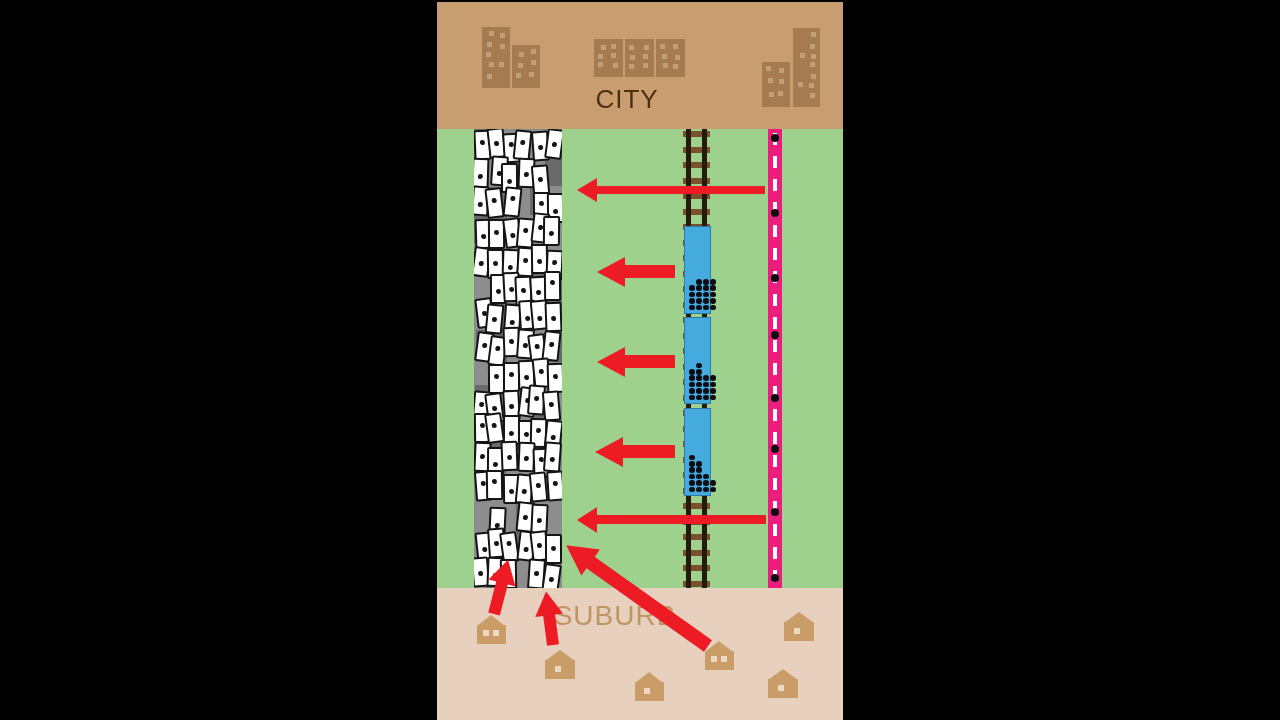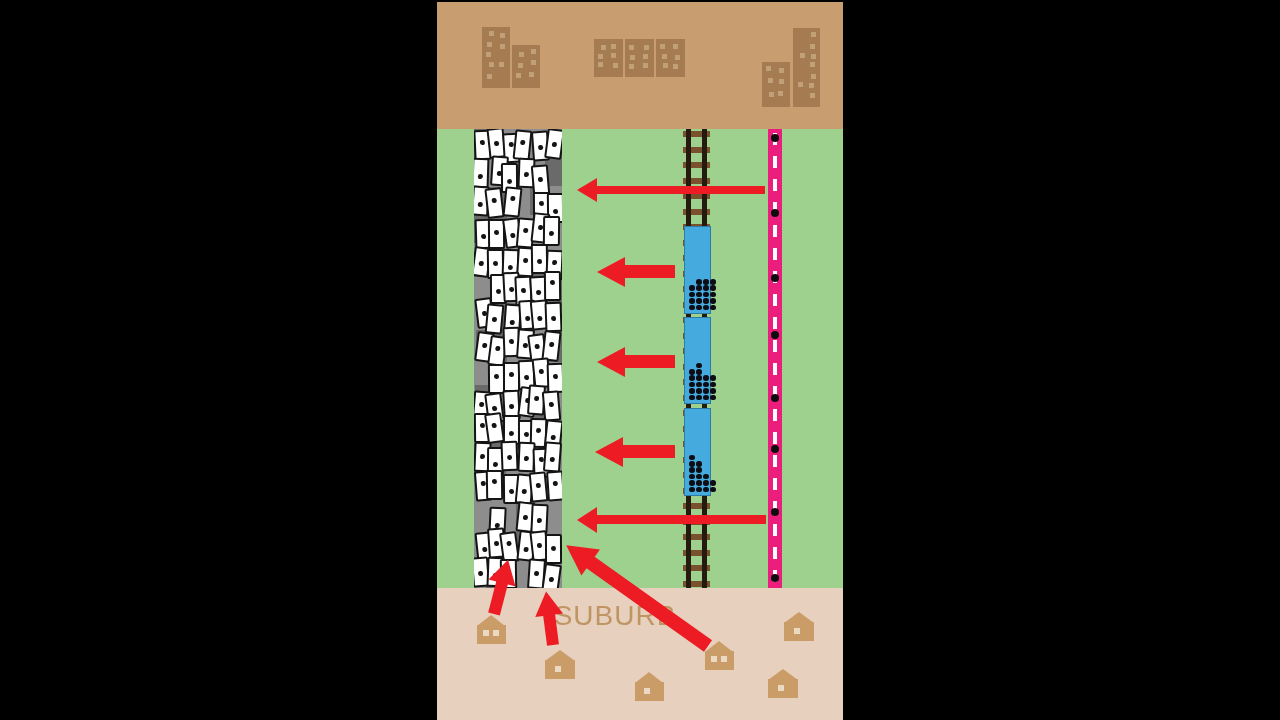--- a/index.html
+++ b/index.html
@@ -508,20 +508,21 @@
           <div style="position: absolute; left: 0px; top: 0px; width: 0px; height: 0px; border-left: 15px solid transparent; border-right: 15px solid transparent; border-bottom: 11px solid rgb(202, 157, 104);"></div>
           <div style="position: absolute; left: 0px; top: 10px; width: 30px; height: 19px; background: rgb(202, 157, 104);"></div>
           <div style="position: absolute; left: 9.6px; top: 16px; width: 6px; height: 6px; background: rgb(236, 217, 196);"></div>
         </div>
         <div style="position: absolute; left: 331px; top: 669px; width: 30px; height: 30px;">
           <div style="position: absolute; left: 0px; top: 0px; width: 0px; height: 0px; border-left: 15px solid transparent; border-right: 15px solid transparent; border-bottom: 11px solid rgb(202, 157, 104);"></div>
           <div style="position: absolute; left: 0px; top: 10px; width: 30px; height: 19px; background: rgb(202, 157, 104);"></div>
           <div style="position: absolute; left: 9.6px; top: 16px; width: 6px; height: 6px; background: rgb(236, 217, 196);"></div>
         </div>
       </div>
+    <div id="city-label" class="label" style="left: 90px; top: 86px; width: 200px; font-size: 26px; color: rgb(79, 46, 16);">CITY</div>
     <div id="suburb-label" class="label" style="left: 68px; top: 602px; width: 220px; font-size: 28px; color: rgb(191, 149, 99);">SUBURB</div>
     <div id="arrows" class="abs" style="left: 0px; top: 0px; width: 100%; height: 100%;">
         <div style="position: absolute; left: 328px; top: 178px; width: 188px; height: 24px; transform-origin: 0px 50%; transform: rotate(180deg);">
           <div style="position: absolute; left: 0px; top: 8px; width: 169px; height: 8px; background: rgb(237, 28, 36);"></div>
           <div style="position: absolute; left: 168px; top: 0px; width: 0px; height: 0px; border-top: 12px solid transparent; border-bottom: 12px solid transparent; border-left: 20px solid rgb(237, 28, 36);"></div>
         </div>
         <div style="position: absolute; left: 238px; top: 257px; width: 78px; height: 30px; transform-origin: 0px 50%; transform: rotate(180deg);">
           <div style="position: absolute; left: 0px; top: 8.5px; width: 51px; height: 13px; background: rgb(237, 28, 36);"></div>
           <div style="position: absolute; left: 50px; top: 0px; width: 0px; height: 0px; border-top: 15px solid transparent; border-bottom: 15px solid transparent; border-left: 28px solid rgb(237, 28, 36);"></div>
         </div>

